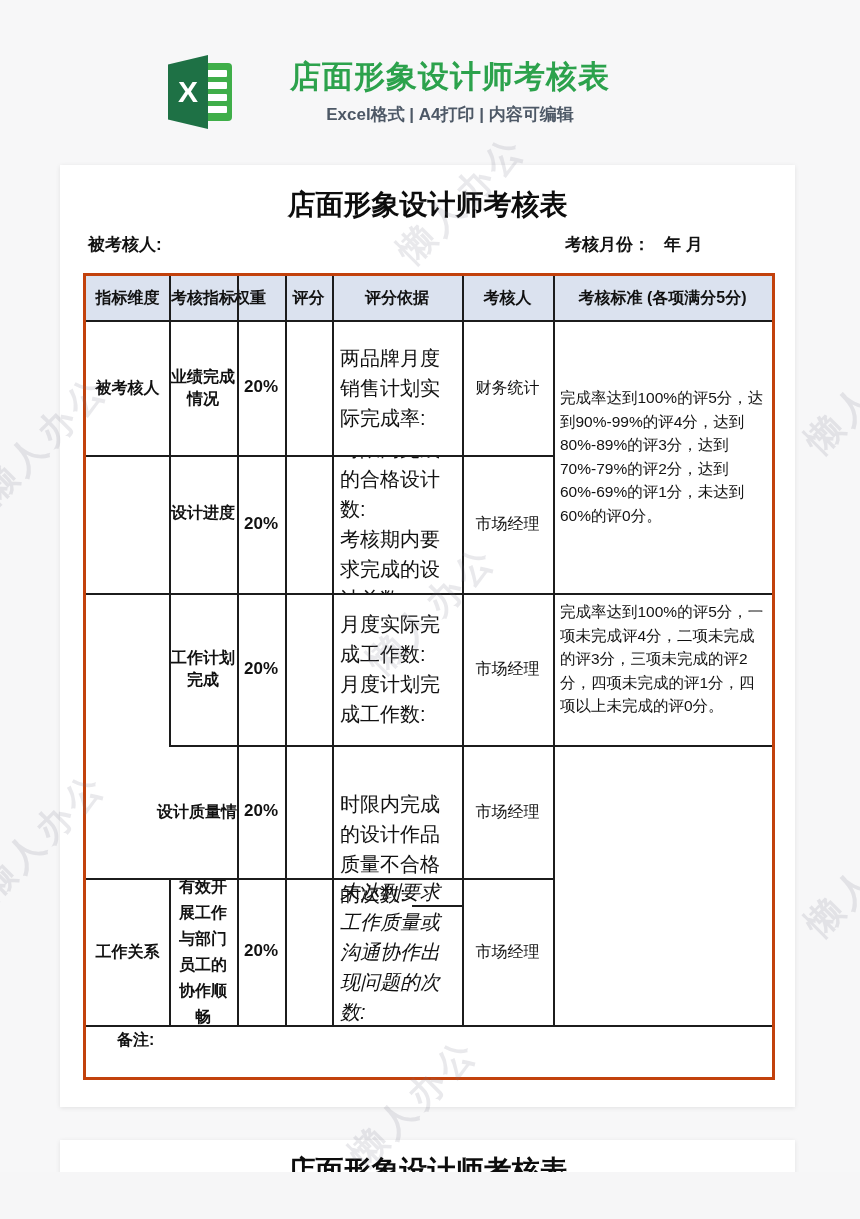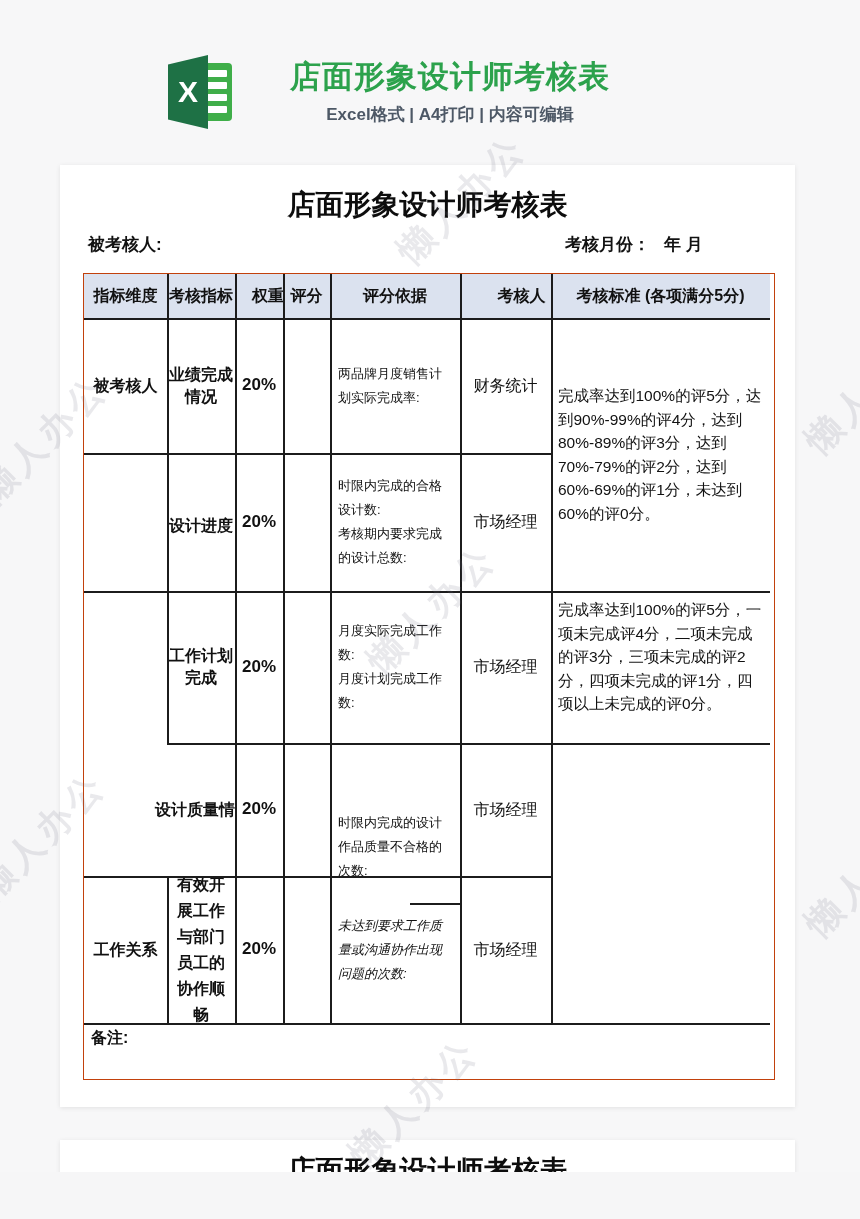--- a/index.html
+++ b/index.html
@@ -30,38 +30,38 @@
   .card2{left:60px;top:1140px;width:735px;height:79px;}
   .doc-title{left:60px;top:186px;width:735px;text-align:center;
     font-size:28px;font-weight:bold;color:#0d0d0d;}
   .next-title{left:60px;top:1152px;width:735px;text-align:center;
     font-size:28px;font-weight:bold;color:#0d0d0d;}
   .assessee{left:88px;top:233px;font-size:17px;font-weight:bold;}
   .period{left:565px;top:233px;font-size:17px;font-weight:bold;}
   .period span{margin-right:14px;}
   
   .tbl{left:83px;top:273px;width:692px;height:807px;
-    border:1px solid #c2410c;box-sizing:border-box;}
+    border:3px solid #c2410c;box-sizing:border-box;}
   .line{position:absolute;background:#1c1c1c;}
   .hline{height:1.5px;}
   .vline{width:1.5px;}
   .hdr-bg{position:absolute;left:0;top:0;width:686px;height:44px;background:#dbe2ef;}
   .cell{position:absolute;display:flex;align-items:center;justify-content:center;
     text-align:center;font-weight:bold;font-size:16px;overflow:hidden;line-height:1.35;}
   .cell.hd{font-size:16px;line-height:1.15;}
   .cell.wt{font-size:17px;}
   .cell.basis{justify-content:flex-start;text-align:left;font-weight:normal;
-    font-size:13px;line-height:24px;padding:0 8px;white-space:pre-line;box-sizing:border-box;}
+    font-size:20px;line-height:30px;padding:0 8px;white-space:pre-line;box-sizing:border-box;}
   .cell.asr{font-weight:normal;font-size:16px;}
   .cell.std{justify-content:flex-start;text-align:left;font-weight:normal;
     font-size:15.5px;line-height:23.5px;padding:0 7px;box-sizing:border-box;}
   .cell.std-top{align-items:flex-start;padding-top:7px;}
   .cell.merged-ri{justify-content:flex-end;text-align:center;white-space:nowrap;}
-  .remark{position:absolute;left:0;top:749px;width:686px;height:52px;
-    font-weight:bold;font-size:16px;padding:5px 7px;box-sizing:border-box;}
+  .remark{position:absolute;left:17px;top:749px;width:686px;height:52px;
+    font-weight:bold;font-size:16px;padding:5px 14px;box-sizing:border-box;}
   
   .wm{position:absolute;transform:rotate(-45deg);font-size:36px;letter-spacing:5px;
     color:rgba(120,120,135,0.16);white-space:nowrap;font-weight:bold;z-index:5;}
   .overlay{left:0;top:1172px;width:860px;height:47px;background:#f6f6f7;z-index:10;}
 </style>
 </head>
 <body>
 
 <div class="abs logo">
   <div class="abs logo-sheet">
@@ -84,33 +84,33 @@
 <div class="abs card card1"></div>
 <div class="abs doc-title">店面形象设计师考核表</div>
 <div class="abs assessee">被考核人:</div>
 <div class="abs period"><span>考核月份：</span><span>年  月</span></div>
 
 <div class="abs tbl">
   <div class="hdr-bg"></div>
 
   <div class="cell hd" style="left:0;top:0;width:83px;height:44px;">指标维度</div>
   <div class="cell hd" style="left:83px;top:0;width:68px;height:44px;">考核指标</div>
-  <div class="cell hd" style="left:160px;top:0;width:48px;height:44px;">权重</div>
+  <div class="cell hd" style="left:140px;top:0;width:48px;height:44px;">权重</div>
   <div class="cell hd" style="left:199px;top:0;width:47px;height:44px;">评分</div>
   <div class="cell hd" style="left:246px;top:0;width:130px;height:44px;">评分依据</div>
-  <div class="cell hd" style="left:376px;top:0;width:91px;height:44px;padding-left:16px;">考核人</div>
+  <div class="cell hd" style="left:376px;top:0;width:91px;height:44px;">考核人</div>
   <div class="cell hd" style="left:467px;top:0;width:219px;height:44px;">考核标准 (各项满分5分)</div>
 
   <div class="cell" style="left:0;top:44px;width:83px;height:135px;">被考核人</div>
   <div class="cell" style="left:83px;top:44px;width:68px;height:135px;">业绩完成情况</div>
   <div class="cell wt" style="left:151px;top:44px;width:48px;height:135px;">20%</div>
   <div class="cell basis" style="left:246px;top:44px;width:130px;height:135px;">两品牌月度销售计划实际完成率:</div>
   <div class="cell asr" style="left:376px;top:44px;width:91px;height:135px;">财务统计</div>
 
-  <div class="cell" style="left:83px;top:194px;width:68px;height:116px;">设计进度</div>
+  <div class="cell" style="left:83px;top:179px;width:68px;height:116px;">设计进度</div>
   <div class="cell wt" style="left:151px;top:179px;width:48px;height:138px;">20%</div>
   <div class="cell basis" style="left:246px;top:179px;width:122px;height:138px;">时限内完成的合格设计数:
 考核期内要求完成的设计总数:</div>
   <div class="cell asr" style="left:376px;top:179px;width:91px;height:138px;">市场经理</div>
 
   <div class="cell" style="left:83px;top:317px;width:68px;height:152px;">工作计划完成</div>
   <div class="cell wt" style="left:151px;top:317px;width:48px;height:152px;">20%</div>
   <div class="cell basis" style="left:246px;top:317px;width:130px;height:152px;">月度实际完成工作数:
 月度计划完成工作数:</div>
   <div class="cell asr" style="left:376px;top:317px;width:91px;height:152px;">市场经理</div>

